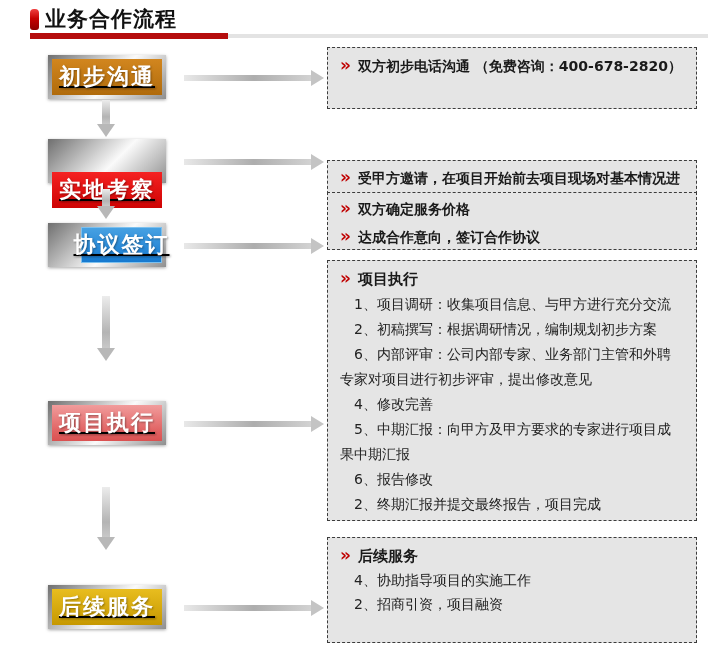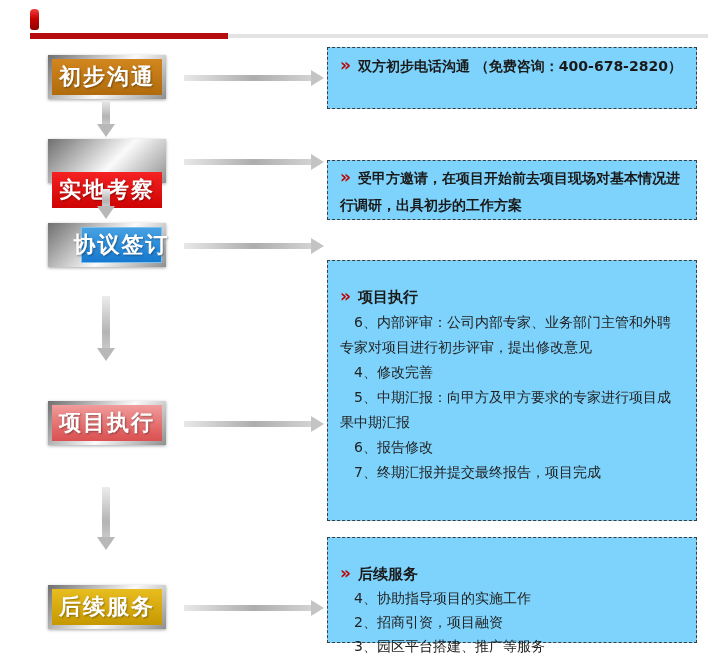--- a/index.html
+++ b/index.html
@@ -19,20 +19,21 @@
     font-size:21px; font-weight:bold; color:#111; letter-spacing:1px; white-space:nowrap;
   }
   .underline-red  { position:absolute; left:30px;  top:33px; width:198px; height:6px; background:#b50d0d; }
   .underline-gray { position:absolute; left:228px; top:34px; width:480px; height:4px; background:#e3e3e3; }
 
   
   .step {
     position:absolute; left:48px; width:118px; height:44px; box-sizing:border-box; padding:4px;
     background:linear-gradient(135deg,#6f6f6f 0%,#fafafa 55%,#8f8f8f 100%);
     box-shadow:0 1px 3px rgba(0,0,0,.35);
+    text-decoration:underline;
   }
   .step-inner {
     width:100%; height:100%; display:flex; align-items:center; justify-content:center;
     font-size:22px; font-weight:bold; color:#fff; letter-spacing:2px; white-space:nowrap;
     text-shadow:1px 1px 2px rgba(0,0,0,.35);
   }
   .step1 { top:55px; }  .step1 .step-inner { background:linear-gradient(180deg,#d2861e,#b06b0c); }
   .step2 { top:139px; } .step2 .step-inner { background:linear-gradient(180deg,#f52222,#ce0303);margin-top:29px; }
   .step3 { top:223px;padding-left:33px; } .step3 .step-inner { background:linear-gradient(180deg,#48a2e3,#1478cf); box-shadow:inset 0 0 0 1px #7cc0ee; }
   .step4 { top:401px; } .step4 .step-inner { background:linear-gradient(180deg,#f19c9c 0%,#e06060 75%,#da5151 100%); }
@@ -58,42 +59,43 @@
     border-top:13px solid #b8b8b8; border-left:9px solid transparent; border-right:9px solid transparent;
   }
   .va1 { top:100px; height:24px; }
   .va2 { top:189px; height:17px; }
   .va3 { top:296px; height:52px; }
   .va4 { top:487px; height:50px; }
 
   
   .panel {
     position:absolute; left:327px; width:370px; box-sizing:border-box;
-    border:1px dashed #3c3c3c; background:#7dd3fc; padding:4px 12px; color:#1a1a1a;
+    border:1px dashed #3c3c3c; background:#e5e5e5; padding:4px 12px; color:#1a1a1a;
   }
   .panel p { margin:0; }
   .p1 { top:47px;  height:62px;  padding-top:4px; }
   .p2 { top:120px; height:60px;  padding-top:3px;margin-top:40px; }
   .p3 { top:192px; height:58px;  padding-top:2px; }
   .p4 { top:260px; height:261px; padding-top:5px; }
   .p5 { top:537px; height:106px; padding-top:5px; }
 
   .bullet-line { font-weight:bold; font-size:14px; line-height:27px; color:#1a1a1a; }
-  .p4 .bullet-line, .p5 .bullet-line { line-height:25px; font-size:15px;margin-top:18px; }
+  .p4 .bullet-line, .p5 .bullet-line { line-height:25px; font-size:15px; }
   .p5 .bullet-line { line-height:24px; }
   .marker { color:#c00000; font-weight:bold; font-size:17px; margin-right:7px; }
   .num-line { font-size:14px; color:#222; line-height:25px; text-indent:14px; font-weight:normal; }
   .p5 .num-line { line-height:24px; }
 </style>
 </head>
 <body>
 
 <div class="canvas">
 
   <div class="title-marker"></div>
+  <div class="page-title">业务合作流程</div>
   <div class="underline-red"></div>
   <div class="underline-gray"></div>
 
   <div class="step step1">
     <div class="step-inner">初步沟通</div>
   </div>
   <div class="step step2">
     <div class="step-inner">实地考察</div>
   </div>
   <div class="step step3">
@@ -118,30 +120,35 @@
   <div class="v-arrow va4"></div>
 
   <div class="panel p1">
     <p class="bullet-line"><span class="marker">»</span><span>双方初步电话沟通 （免费咨询：400-678-2820）</span></p>
   </div>
 
   <div class="panel p2">
     <p class="bullet-line"><span class="marker">»</span><span>受甲方邀请，在项目开始前去项目现场对基本情况进行调研，出具初步的工作方案</span></p>
   </div>
 
+  <div class="panel p3">
+    <p class="bullet-line"><span class="marker">»</span><span>双方确定服务价格</span></p>
+    <p class="bullet-line"><span class="marker">»</span><span>达成合作意向，签订合作协议</span></p>
+  </div>
 
   <div class="panel p4">
     <p class="bullet-line"><span class="marker">»</span><span>项目执行</span></p>
+    <p class="num-line">1、项目调研：收集项目信息、与甲方进行充分交流</p>
+    <p class="num-line">2、初稿撰写：根据调研情况，编制规划初步方案</p>
     <p class="num-line">6、内部评审：公司内部专家、业务部门主管和外聘专家对项目进行初步评审，提出修改意见</p>
     <p class="num-line">4、修改完善</p>
     <p class="num-line">5、中期汇报：向甲方及甲方要求的专家进行项目成果中期汇报</p>
     <p class="num-line">6、报告修改</p>
-    <p class="num-line">7、终期汇报并提交最终报告，项目完成</p>
+    <p class="num-line">2、终期汇报并提交最终报告，项目完成</p>
   </div>
 
   <div class="panel p5">
     <p class="bullet-line"><span class="marker">»</span><span>后续服务</span></p>
     <p class="num-line">4、协助指导项目的实施工作</p>
     <p class="num-line">2、招商引资，项目融资</p>
-    <p class="num-line">3、园区平台搭建、推广等服务</p>
   </div>
 
 </div>
 
 </body></html>

